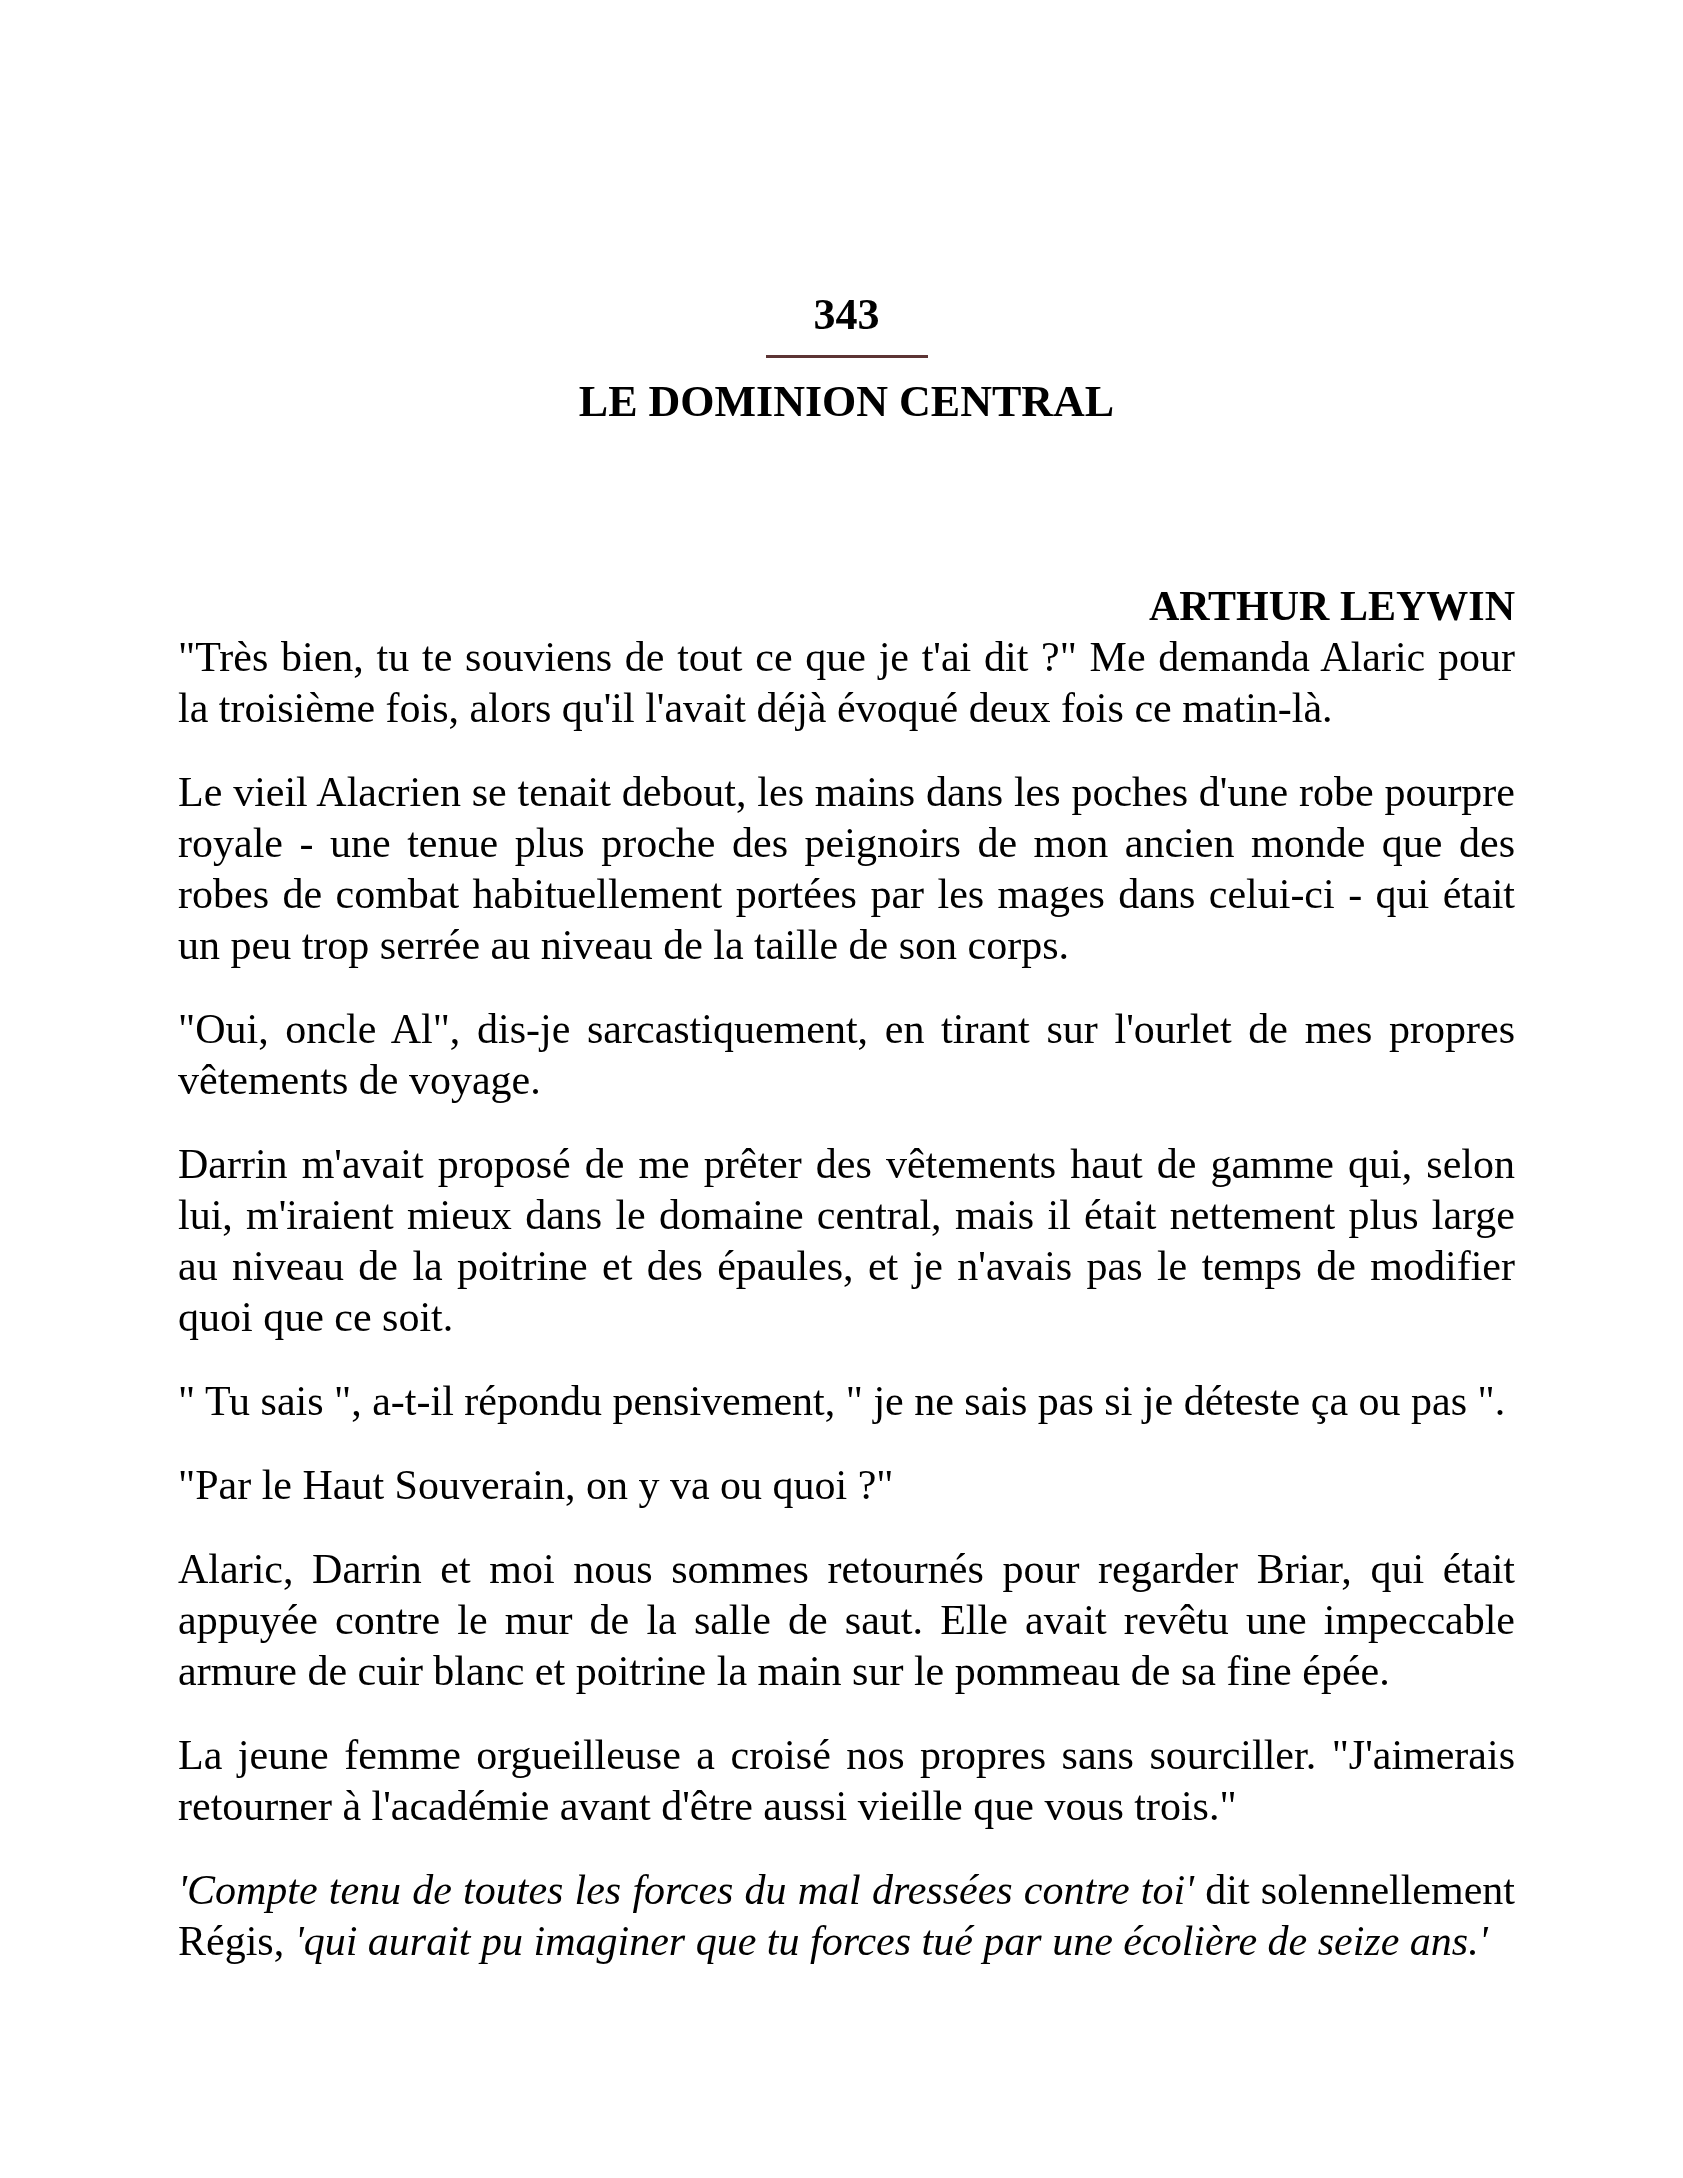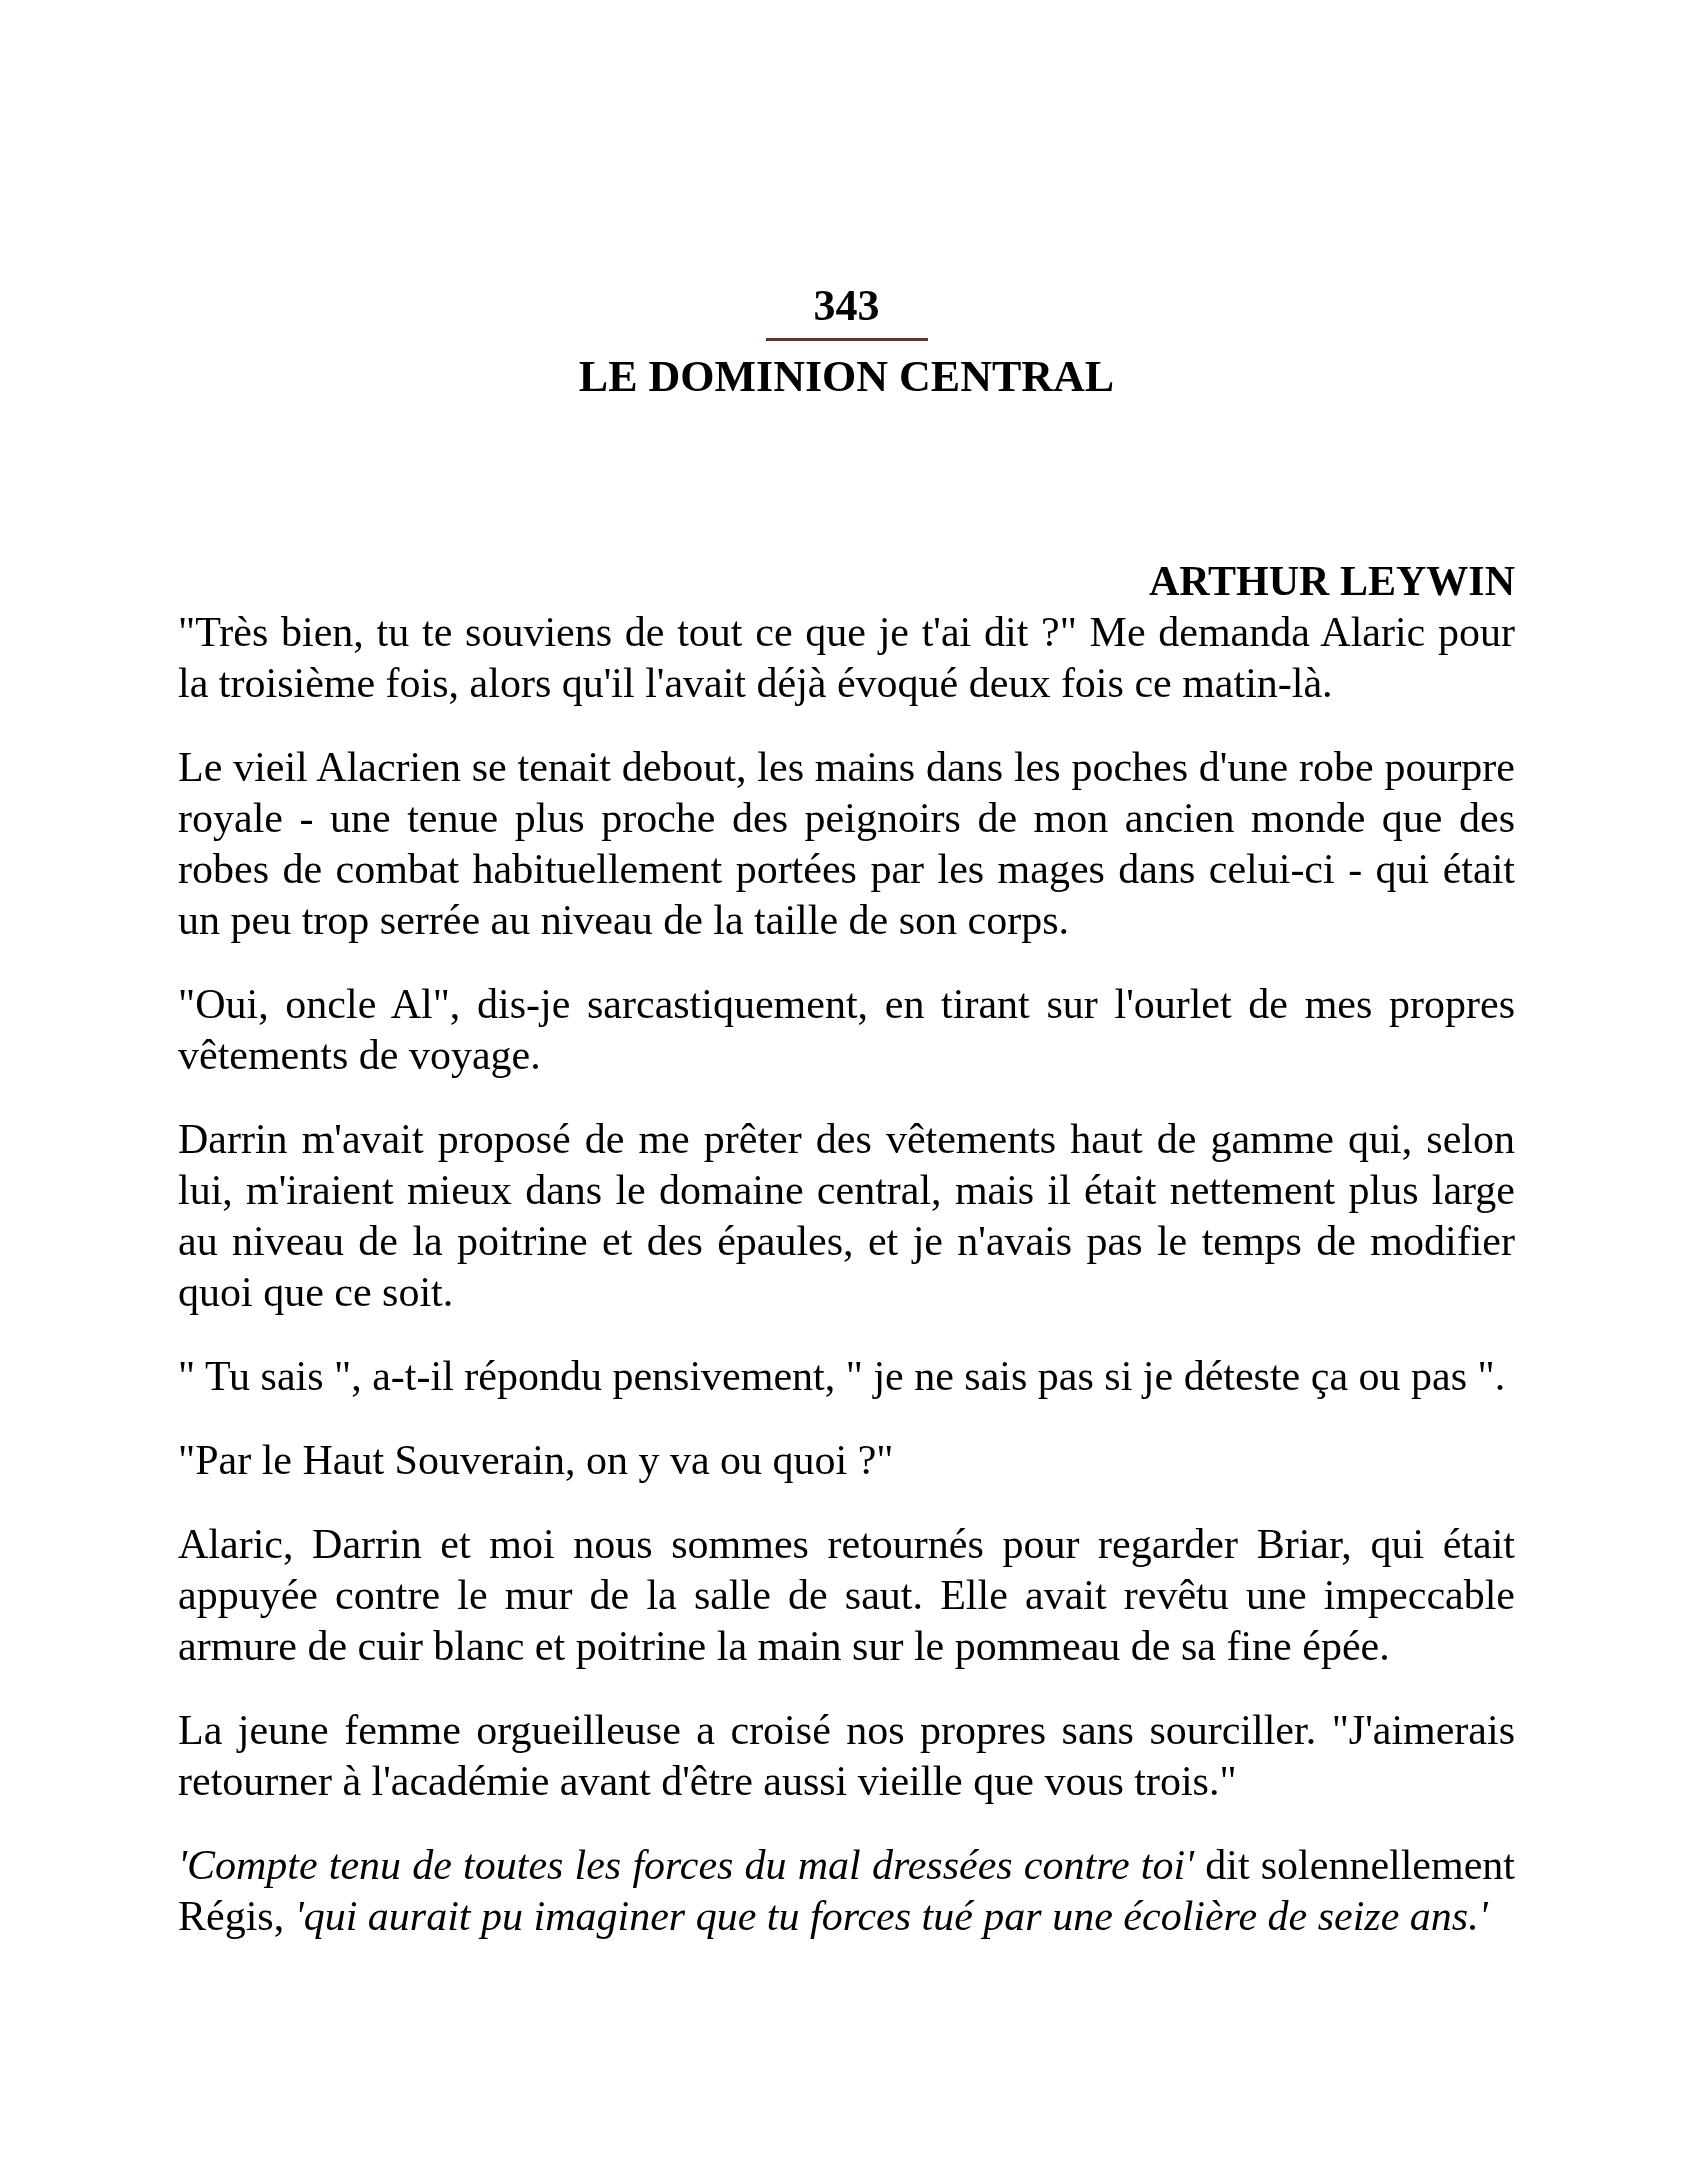--- a/index.html
+++ b/index.html
@@ -16,34 +16,34 @@
     color: #000000;
     font-family: "Liberation Serif", "DejaVu Serif", serif;
     padding: 275px 168px 0 178px;
     overflow: hidden;
   }
   .chapter-number {
     font-size: 44px;
     font-weight: bold;
     text-align: center;
     line-height: 1.1;
-    margin: 7px;
+    margin: 16px;
   }
   .chapter-rule {
     width: 162px;
     height: 0;
     border-bottom: 3px solid #5c3434;
     margin: 8px auto 0 auto;
   }
   .chapter-title {
     font-size: 44px;
     font-weight: bold;
     text-align: center;
     line-height: 1.1;
-    margin: 12px 0 0 0;
+    margin: 20px 0 0 0;
   }
   .section-heading {
     font-size: 42px;
     font-weight: bold;
     line-height: 51px;
     margin: 154px 0 0 0;
     text-align: right;
   }
   .para {
     font-size: 42px;

